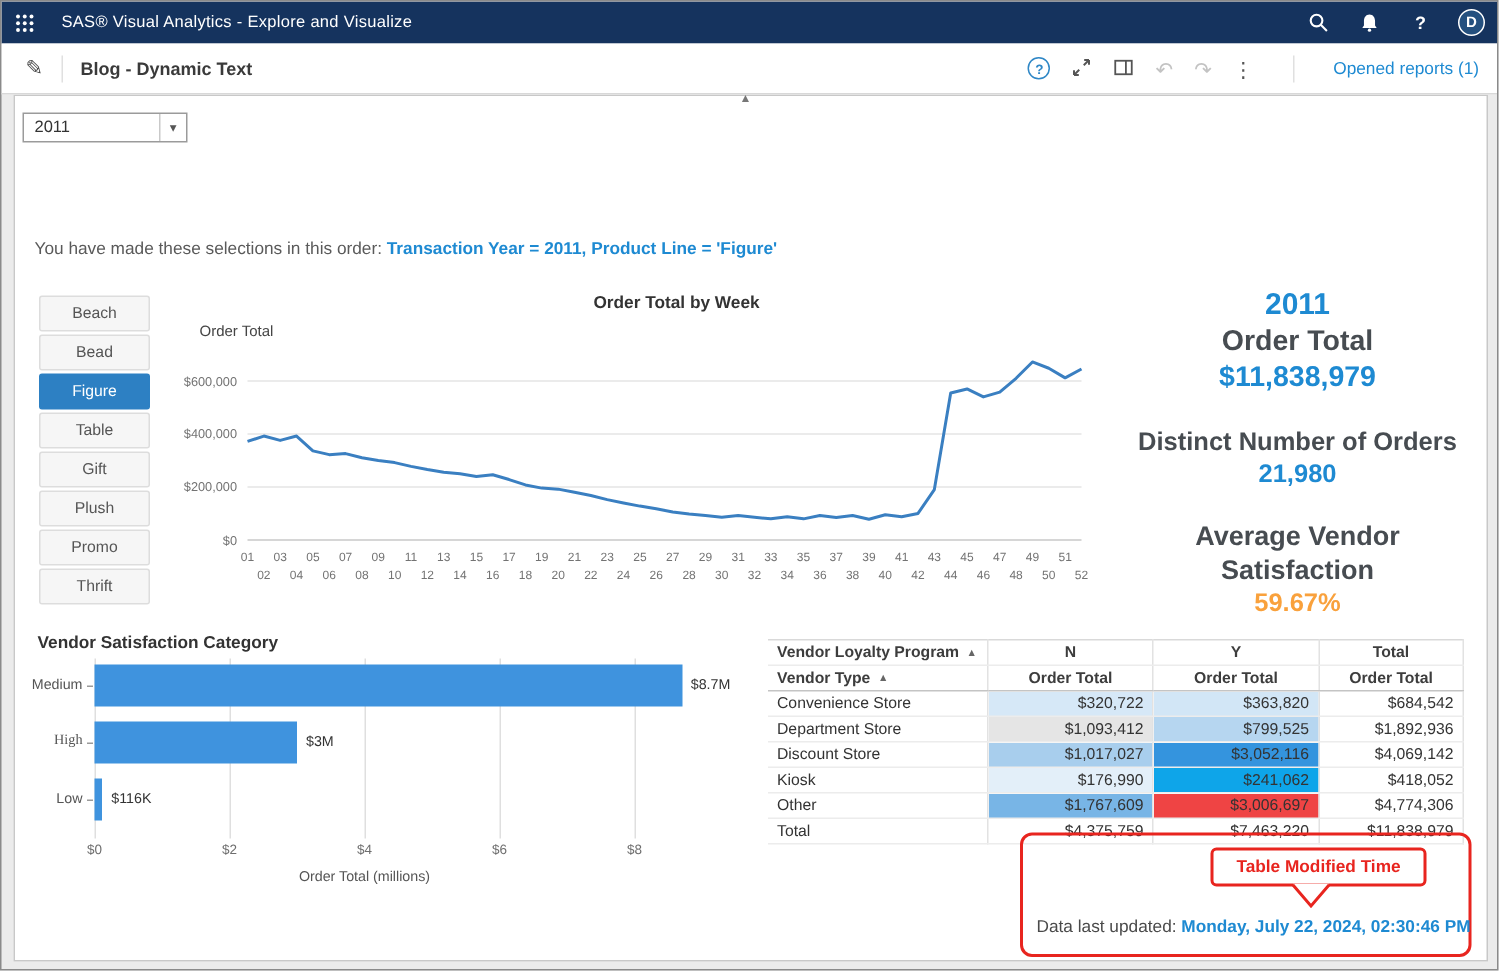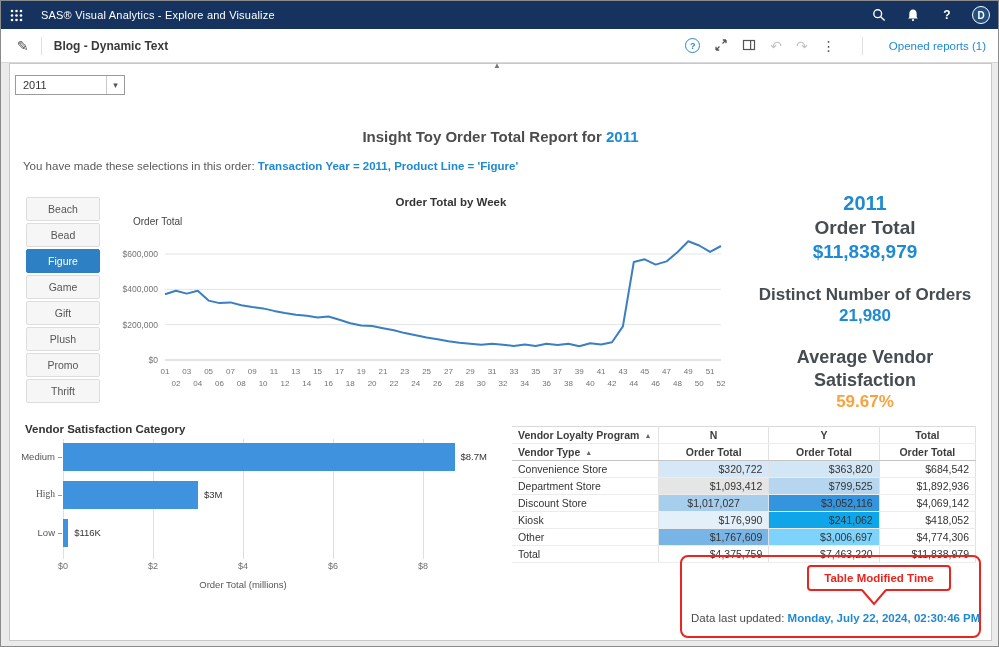--- a/index.html
+++ b/index.html
@@ -160,33 +160,30 @@
   </div>
 
   <div class="canvas-border"></div>
   <div class="caret">▲</div>
 
   <div class="year-dd">
     <span class="dd-val">2011</span>
     <span class="dd-chev">▾</span>
   </div>
 
-  <div class="report-title">
-    <span>Insight Toy Order Total Report for </span><span class="yr">2011</span>
-  </div>
   <div class="selection-line">
     <span class="sel-label">You have made these selections in this order:</span>
     <span class="sel-value">Transaction Year = 2011, Product Line = 'Figure'</span>
   </div>
 
   <div class="product-list">
       <div class="list-item">Beach</div>
       <div class="list-item">Bead</div>
       <div class="list-item selected">Figure</div>
-      <div class="list-item">Game</div>
+      <div class="list-item">Table</div>
       <div class="list-item">Gift</div>
       <div class="list-item">Plush</div>
       <div class="list-item">Promo</div>
       <div class="list-item">Thrift</div>
     </div>
 
   <div class="chart-title">Order Total by Week</div>
   <div class="ylabel">Order Total</div>
   <div class="line-chart"><svg width="625" height="172">
         <line x1="56" y1="132" x2="612" y2="132" stroke="#c9c9c9" stroke-width="1"></line>
@@ -324,34 +321,34 @@
           <td class="val">$684,542</td>
         </tr>
         <tr>
           <td class="type">Department Store</td>
           <td class="val" style="background: #e5e5e5;">$1,093,412</td>
           <td class="val" style="background: rgb(182, 214, 240);">$799,525</td>
           <td class="val">$1,892,936</td>
         </tr>
         <tr>
           <td class="type">Discount Store</td>
-          <td class="val" style="background: rgb(168, 206, 237); text-align: center;">$1,017,027</td>
+          <td class="val" style="background: rgb(168, 206, 237);">$1,017,027</td>
           <td class="val" style="background: rgb(52, 148, 222);">$3,052,116</td>
           <td class="val">$4,069,142</td>
         </tr>
         <tr>
           <td class="type">Kiosk</td>
           <td class="val" style="background: rgb(227, 239, 249);">$176,990</td>
           <td class="val" style="background: #0ea5e9;">$241,062</td>
           <td class="val">$418,052</td>
         </tr>
         <tr>
           <td class="type">Other</td>
           <td class="val" style="background: rgb(120, 181, 230);">$1,767,609</td>
-          <td class="val" style="background: #7dd3fc;">$3,006,697</td>
+          <td class="val" style="background: #ef4444;">$3,006,697</td>
           <td class="val">$4,774,306</td>
         </tr>
         <tr>
           <td class="type">Total</td>
           <td class="val">$4,375,759</td>
           <td class="val">$7,463,220</td>
           <td class="val">$11,838,979</td>
         </tr>
       </tbody>
     </table>

